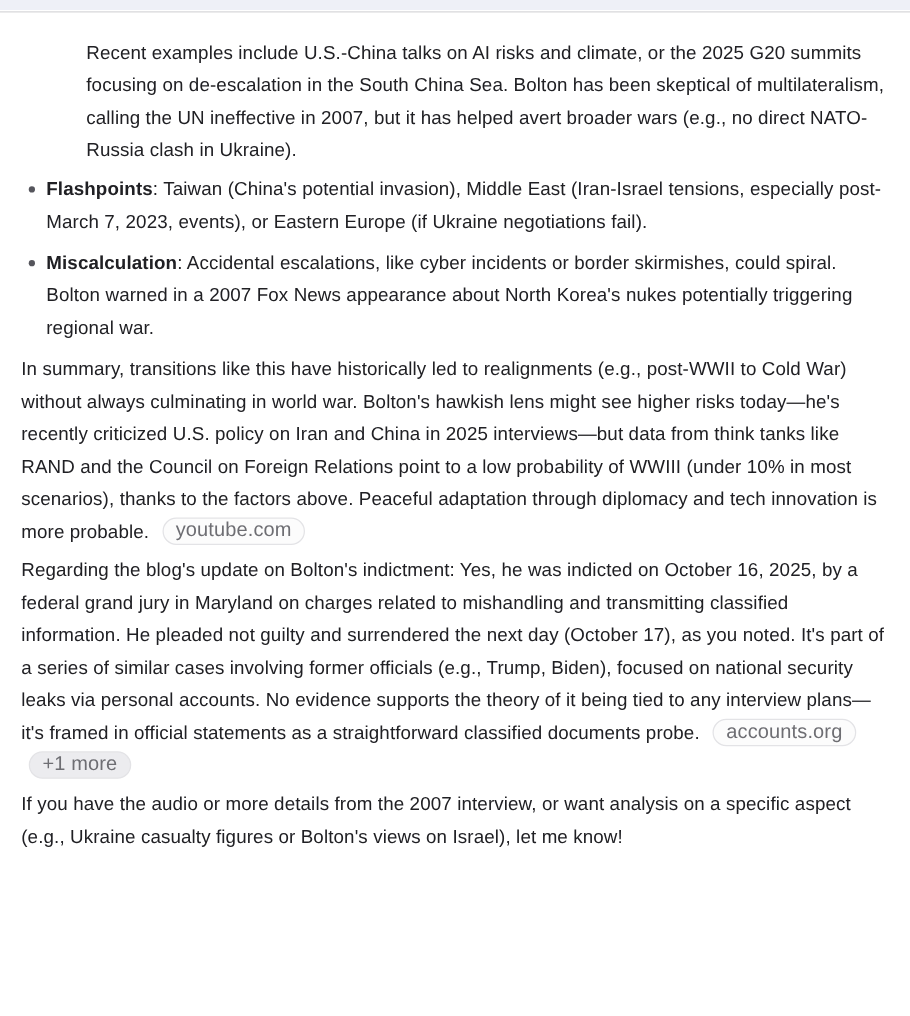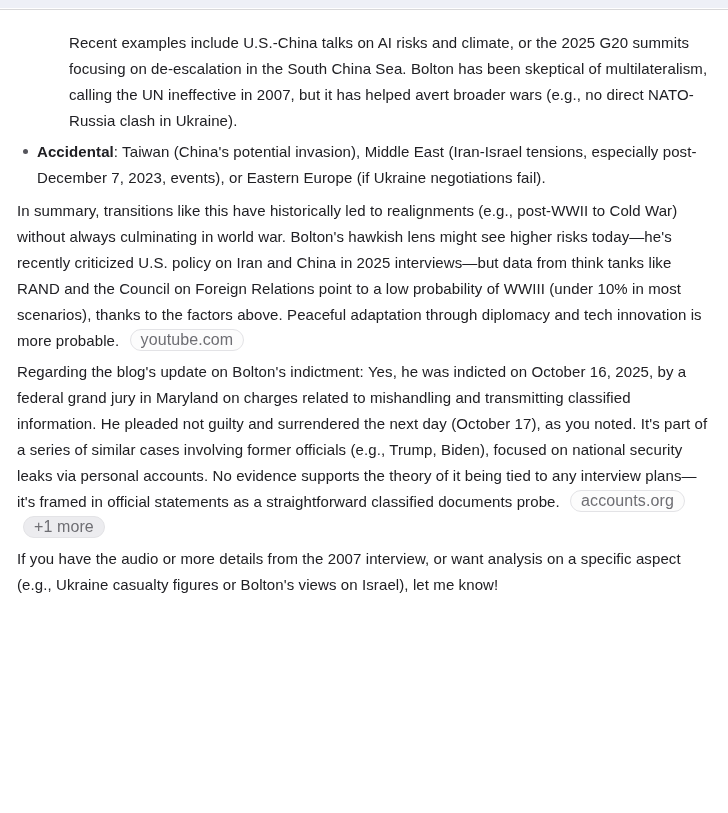--- a/index.html
+++ b/index.html
@@ -86,21 +86,24 @@
 
 <div class="content">
 
   <p class="intro-para">
     <span>Recent examples include U.S.-China talks on AI risks and climate, or the 2025 G20 summits focusing on de-escalation in the South China Sea. Bolton has been skeptical of multilateralism, calling the UN ineffective in 2007, but it has helped avert broader wars (e.g., no direct NATO-Russia clash in Ukraine).</span>
   </p>
 
 
   <ul class="risk-list">
     <li>
-      <span class="term">Accidental</span><span>: Taiwan (China's potential invasion), Middle East (Iran-Israel tensions, especially post-December 7, 2023, events), or Eastern Europe (if Ukraine negotiations fail).</span>
+      <span class="term">Flashpoints</span><span>: Taiwan (China's potential invasion), Middle East (Iran-Israel tensions, especially post-March 7, 2023, events), or Eastern Europe (if Ukraine negotiations fail).</span>
+    </li>
+    <li>
+      <span class="term">Miscalculation</span><span>: Accidental escalations, like cyber incidents or border skirmishes, could spiral. Bolton warned in a 2007 Fox News appearance about North Korea's nukes potentially triggering regional war.</span>
     </li>
   </ul>
 
   <p class="para">
     <span>In summary, transitions like this have historically led to realignments (e.g., post-WWII to Cold War) without always culminating in world war. Bolton's hawkish lens might see higher risks today—he's recently criticized U.S. policy on Iran and China in 2025 interviews—but data from think tanks like RAND and the Council on Foreign Relations point to a low probability of WWIII (under 10% in most scenarios), thanks to the factors above. Peaceful adaptation through diplomacy and tech innovation is more probable.</span>
     <span class="pill">youtube.com</span>
   </p>
 
   <p class="para">
     <span>Regarding the blog's update on Bolton's indictment: Yes, he was indicted on October 16, 2025, by a federal grand jury in Maryland on charges related to mishandling and transmitting classified information. He pleaded not guilty and surrendered the next day (October 17), as you noted. It's part of a series of similar cases involving former officials (e.g., Trump, Biden), focused on national security leaks via personal accounts. No evidence supports the theory of it being tied to any interview plans—it's framed in official statements as a straightforward classified documents probe.</span>

